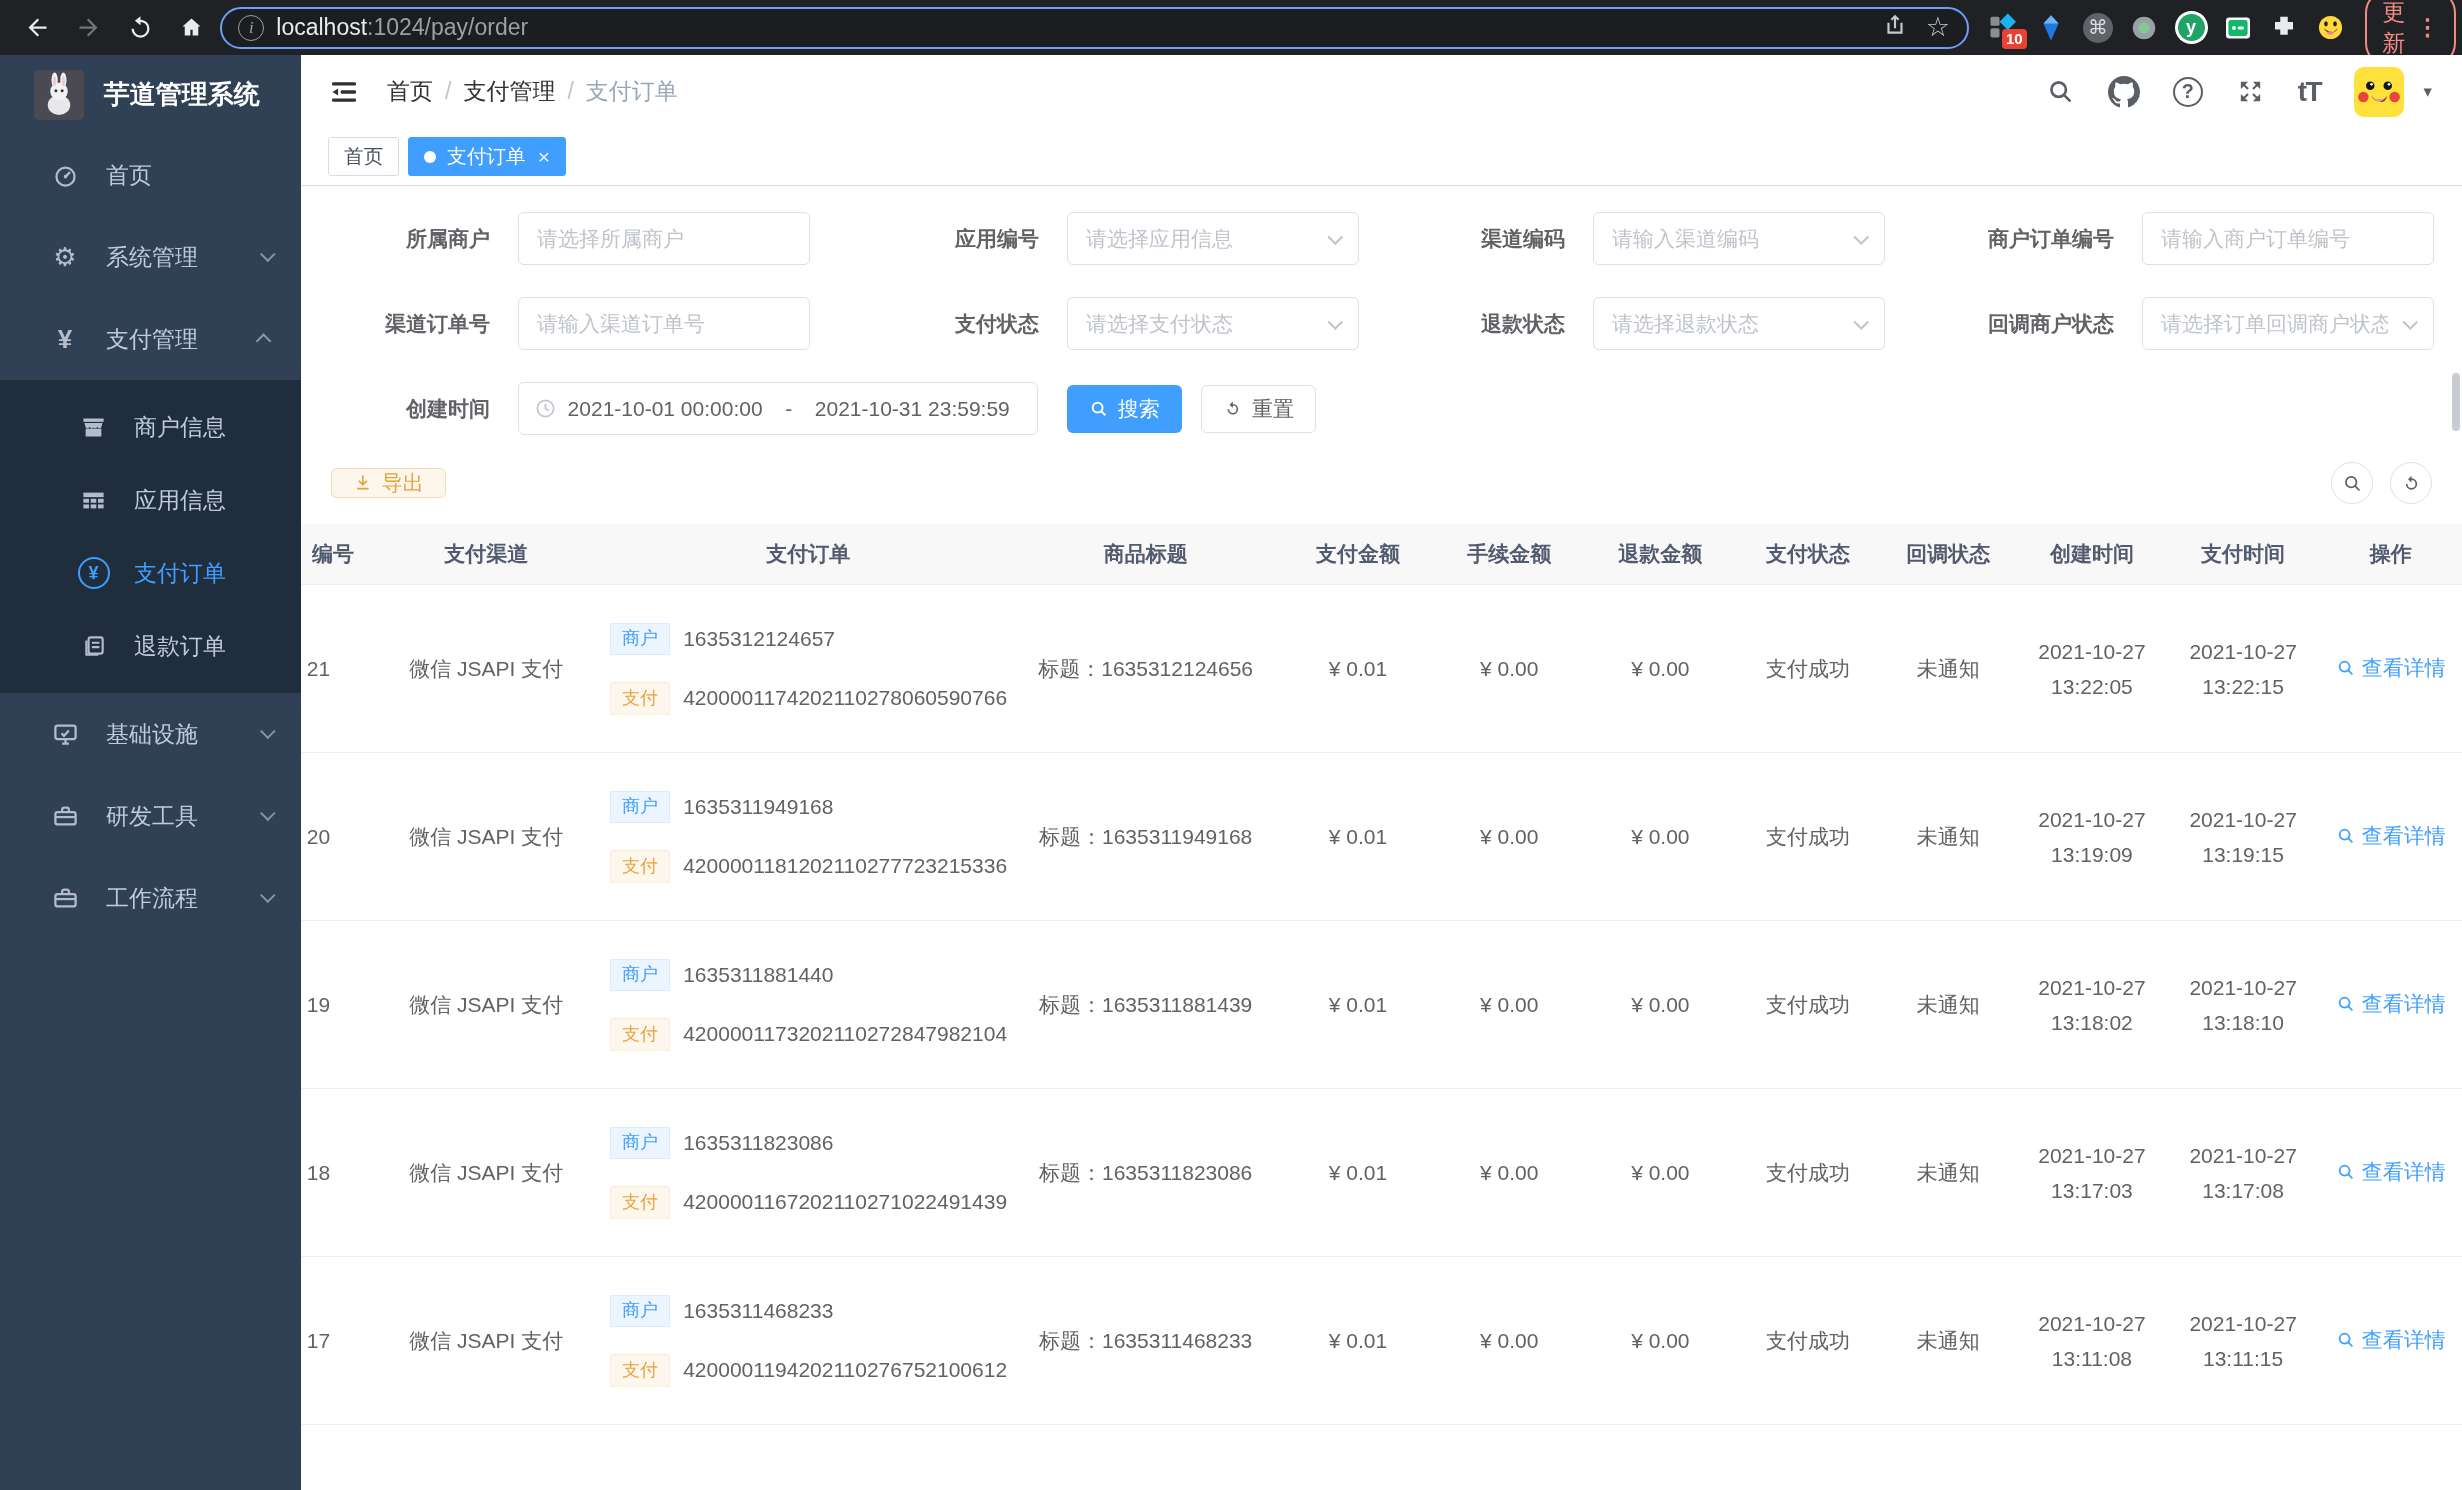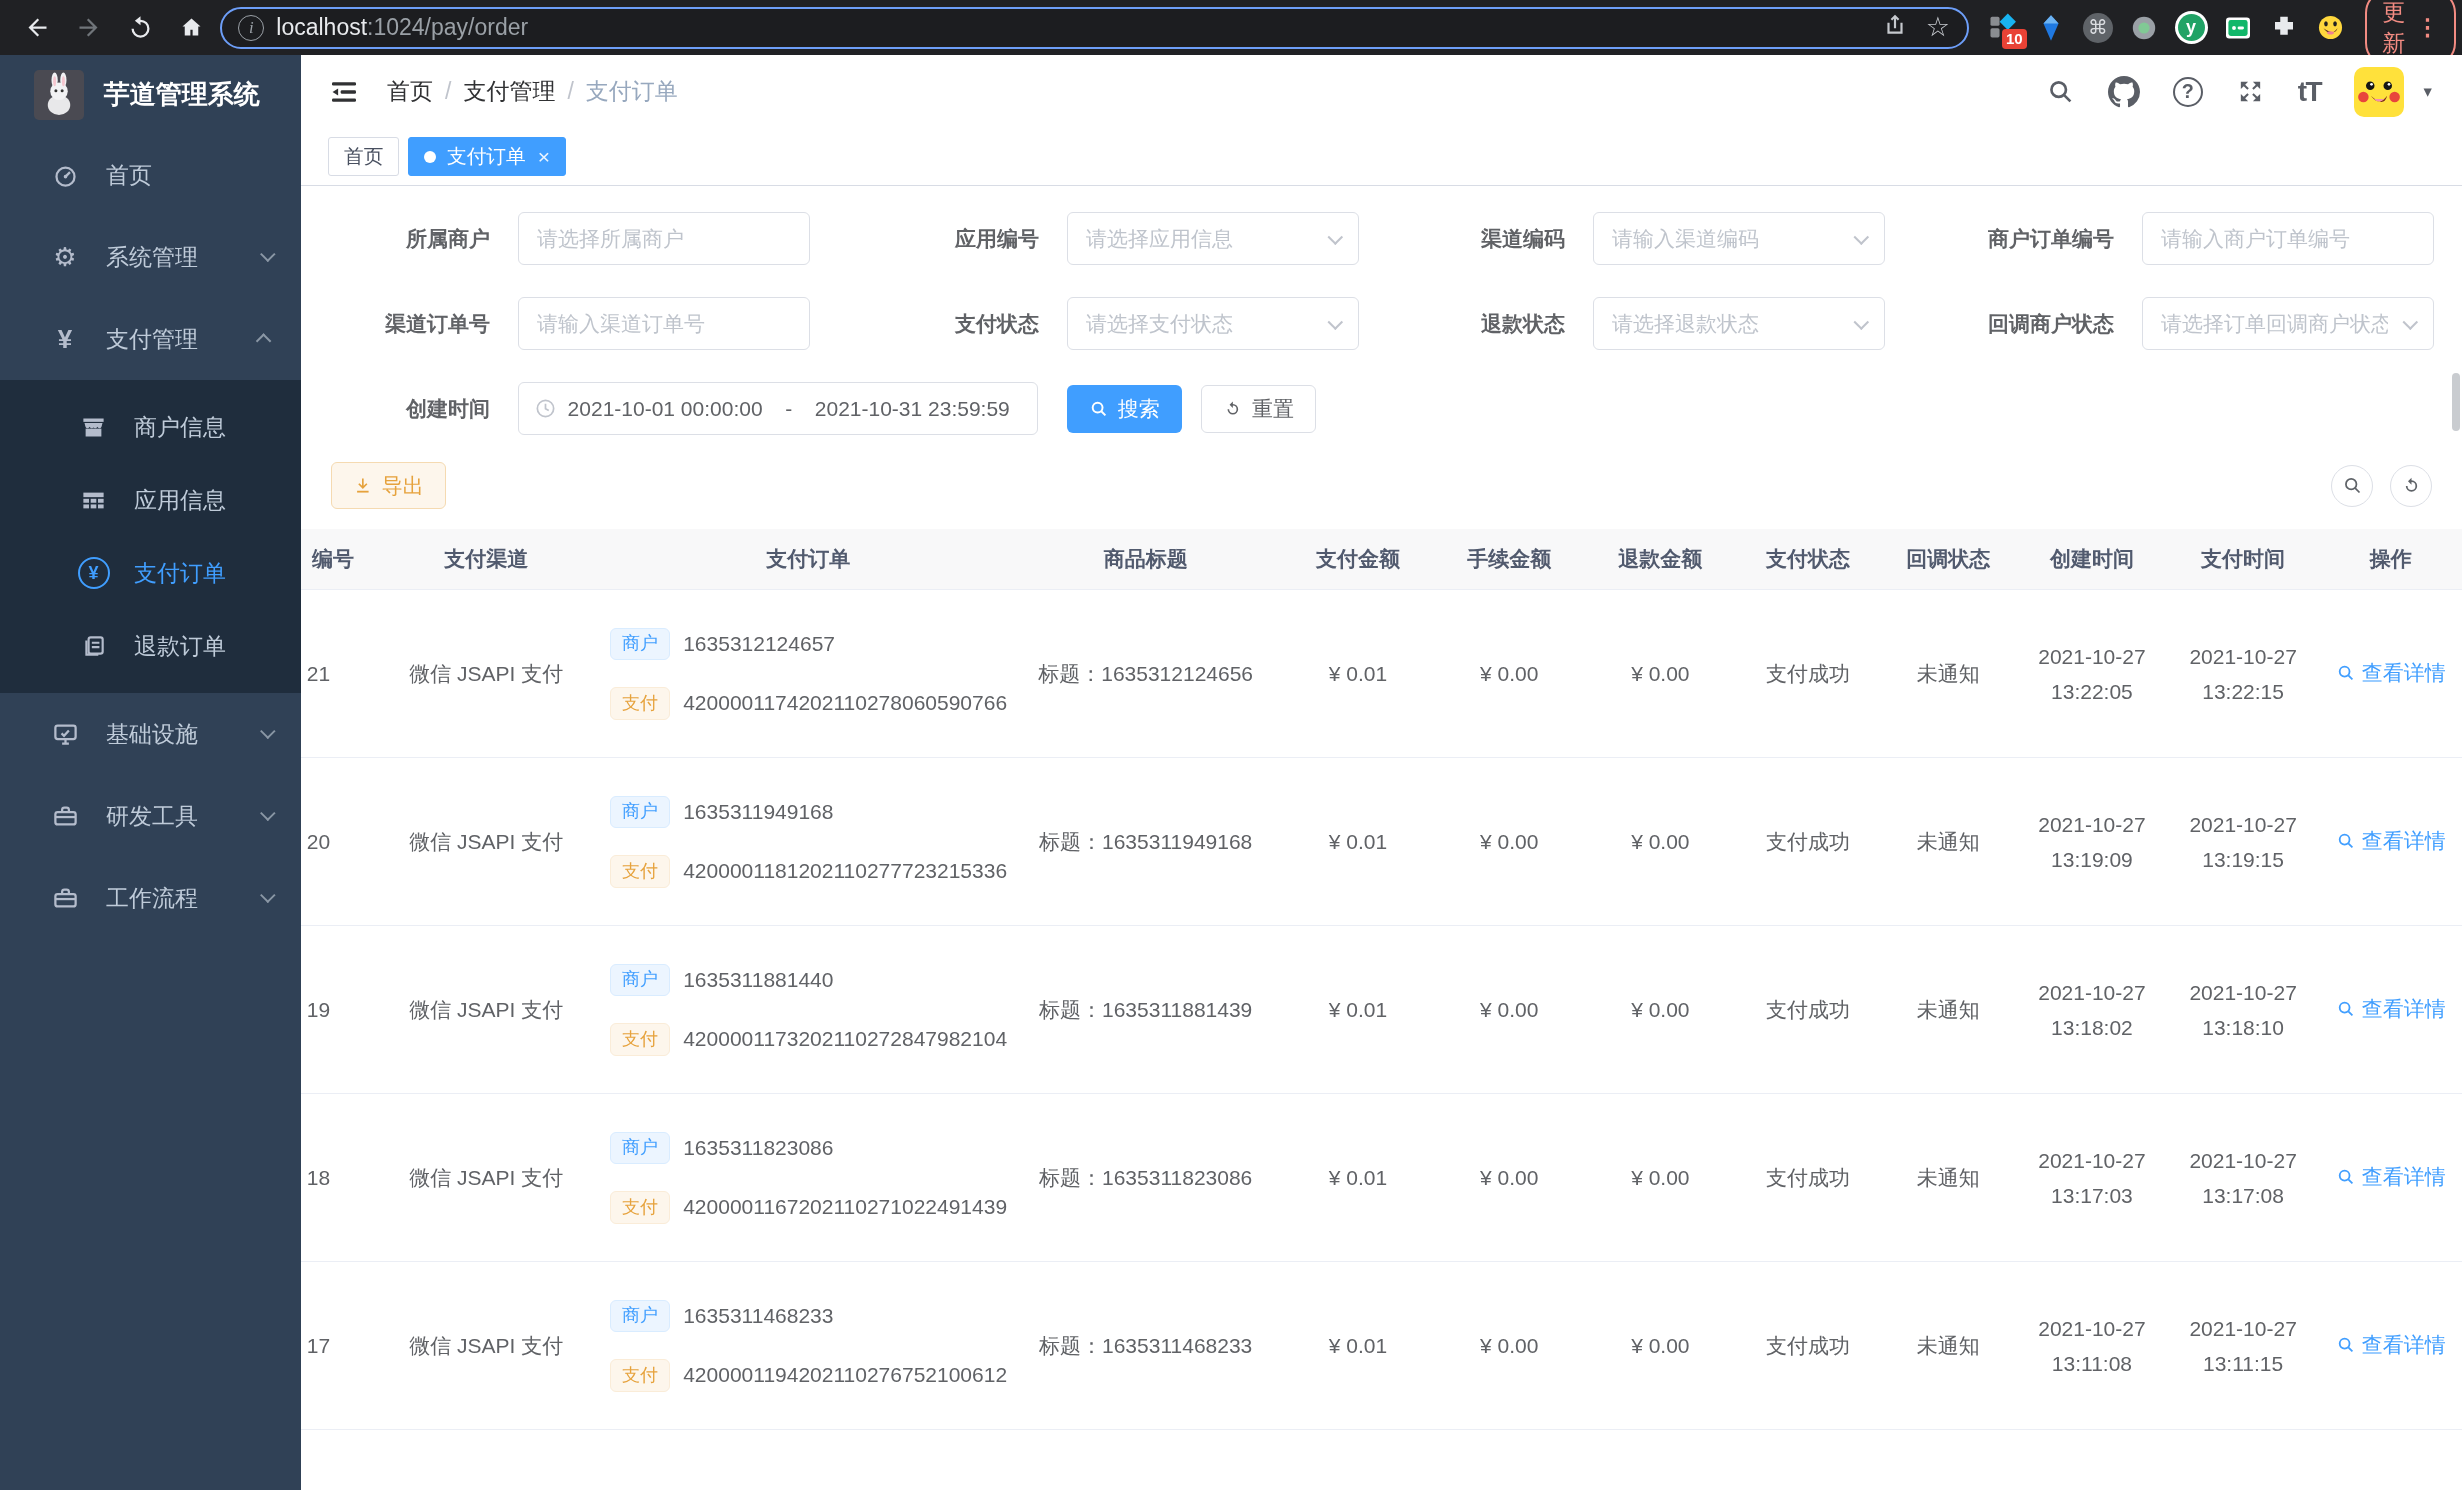--- a/index.html
+++ b/index.html
@@ -76,33 +76,33 @@
   .fctl input { width:100%; height:53px; border:1.5px solid #dcdfe6; border-radius:6px; padding:0 18px; font-size:21px; color:#606266; font-family:inherit; background:#fff; outline:none; }
   .fctl input::placeholder { color:#bfc4cc; }
   .fctl.sel input { padding-right:45px; }
   .selchev { position:absolute; right:18px; top:50%; width:10.6px; height:10.6px; border-right:2.3px solid #c0c4cc; border-bottom:2.3px solid #c0c4cc; transform:translateY(-70%) rotate(45deg); pointer-events:none; }
   .daterange { grid-column:2 / span 2; width:520px; height:53px; border:1.5px solid #dcdfe6; border-radius:6px; display:flex; align-items:center; padding:0 15px; gap:10.6px; color:#606266; font-size:21px; cursor:text; }
   .daterange .sep { padding:0 12px; color:#606266; }
   .btnrow { grid-column:4 / span 2; display:flex; gap:19.7px; align-items:center; }
   .btn { height:48px; display:inline-flex; align-items:center; gap:9px; padding:0 21px; font-size:21px; border-radius:6px; cursor:pointer; border:1.5px solid transparent; font-family:inherit; }
   .btn-primary { background:#409eff; color:#fff; }
   .btn-plain { background:#fff; border-color:#dcdfe6; color:#606266; }
-  .btn-warn { background:#fdf6ec; border-color:#f5dab1; color:#e6a23c; height:47px; }
+  .btn-warn { background:#fdf6ec; border-color:#f5dab1; color:#e6a23c; height:30px; }
 
   .exportrow { display:flex; align-items:center; margin-top:27px; }
   .circbtns { margin-left:auto; display:flex; gap:16.7px; }
   .circbtn { width:42px; height:42px; border-radius:50%; border:1.5px solid #dcdfe6; background:#fff; color:#5f6368; display:flex; align-items:center; justify-content:center; cursor:pointer; }
 
   
   .tbl { width:2162px; border-collapse:collapse; table-layout:fixed; margin-top:19.7px; }
   .tbl thead th { height:61px; background:#f8f8f9; color:#515a6e; font-size:21px; font-weight:700; border-bottom:1.5px solid #ebeef5; white-space:nowrap; }
   .tbl tbody td { height:168px; border-bottom:1.5px solid #ebeef5; text-align:center; font-size:21px; color:#606266; vertical-align:middle; }
   .paywrap { display:flex; flex-direction:column; gap:27px; align-items:flex-start; padding-left:3px; }
   .tagline { display:flex; align-items:center; gap:13.6px; }
-  .tag { display:inline-flex; align-items:center; padding:3.8px 10.6px; font-size:18px; border-radius:6px; border:0.8px solid; line-height:23px; }
+  .tag { display:inline-flex; align-items:center; padding:3.8px 10.6px; font-size:18px; border-radius:1px; border:0.8px solid; line-height:23px; }
   .tag-m { background:#ecf5ff; border-color:#d9ecff; color:#409eff; }
   .tag-p { background:#fdf6ec; border-color:#faecd8; color:#e6a23c; }
   .dt { line-height:35px; }
   .viewlink { color:#409eff; display:inline-flex; align-items:center; gap:6px; cursor:pointer; text-decoration:none; }
   .c-id { text-align:right !important; padding-right:35px; color:#606266; }
 
   .scrollthumb { position:absolute; right:2.3px; top:373px; width:7.6px; height:58px; background:#c9ccd0; border-radius:4.5px; }
 </style>
 </head>
 <body>

